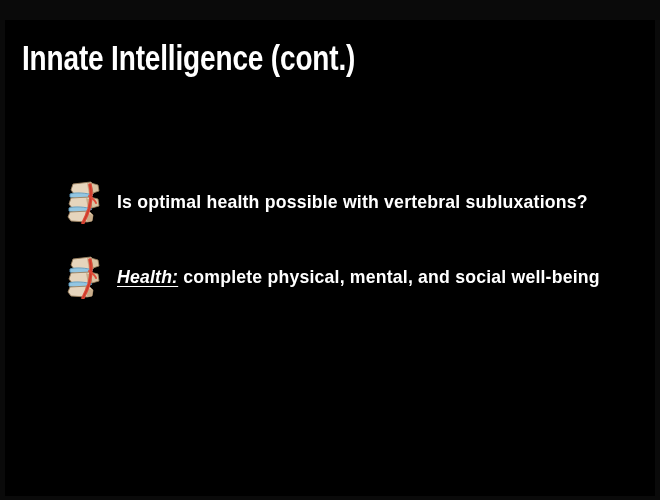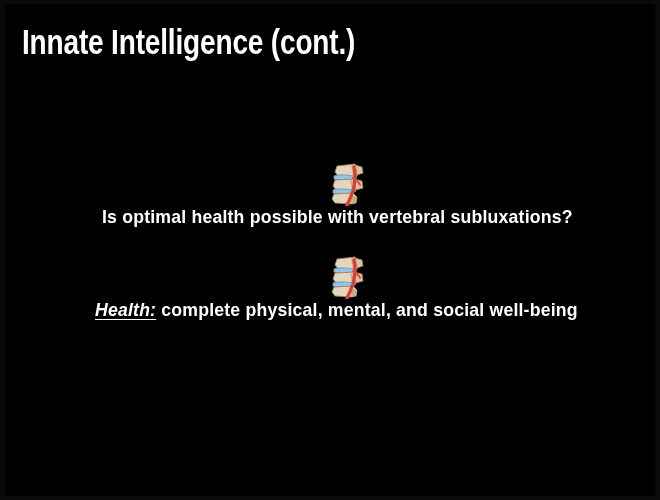--- a/index.html
+++ b/index.html
@@ -13,21 +13,21 @@
     overflow: hidden;
     font-family: "Liberation Sans", sans-serif;
   }
 
   #slide {
     position: relative;
     width: 660px;
     height: 500px;
     background: #0a0a0a;
     box-sizing: border-box;
-    padding: 4px 5px 4px 5px;
+    padding: 20px 5px 4px 5px;
   }
 
   #slide-surface {
     position: relative;
     width: 100%;
     height: 100%;
     background: #000000;
     overflow: hidden;
   }
 
@@ -54,21 +54,20 @@
     top: 158px;
     width: 580px;
   }
 
   .bullet-row {
     position: relative;
     display: flex;
     align-items: center;
     min-height: 48px;
     margin-bottom: 27px;
-    flex-direction: column;
   }
 
   .bullet-icon {
     position: relative;
     flex: 0 0 auto;
     width: 36px;
     height: 44px;
     margin-right: 16px;
   }
 

